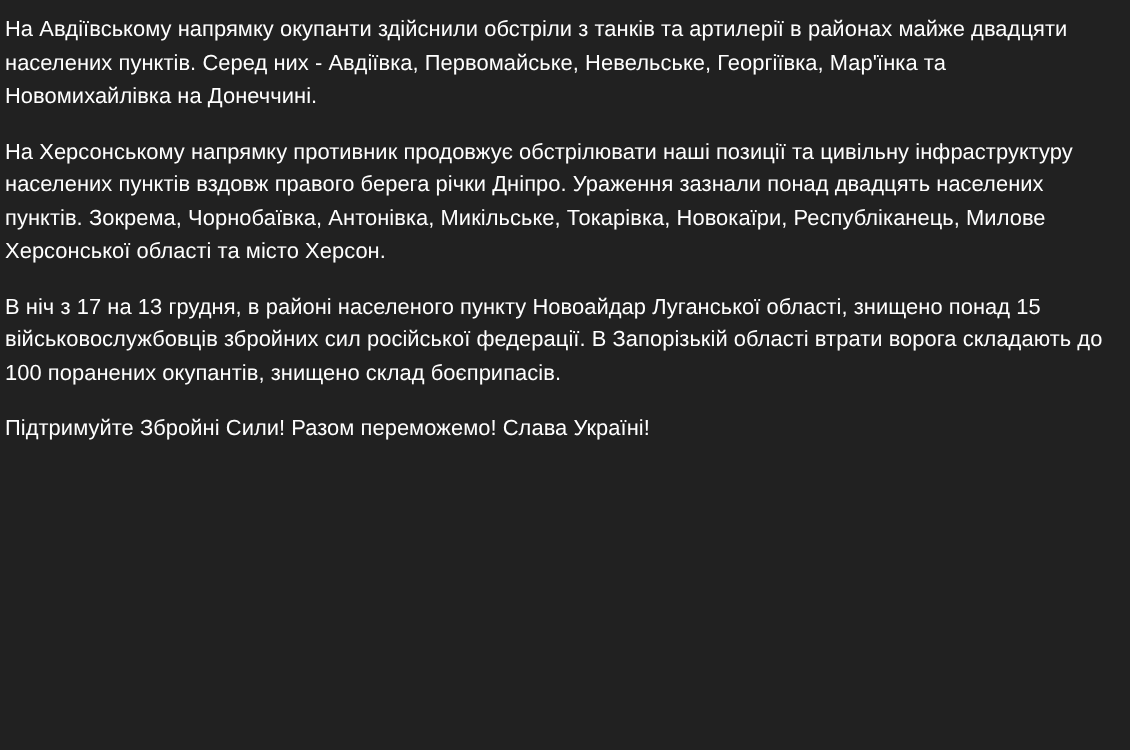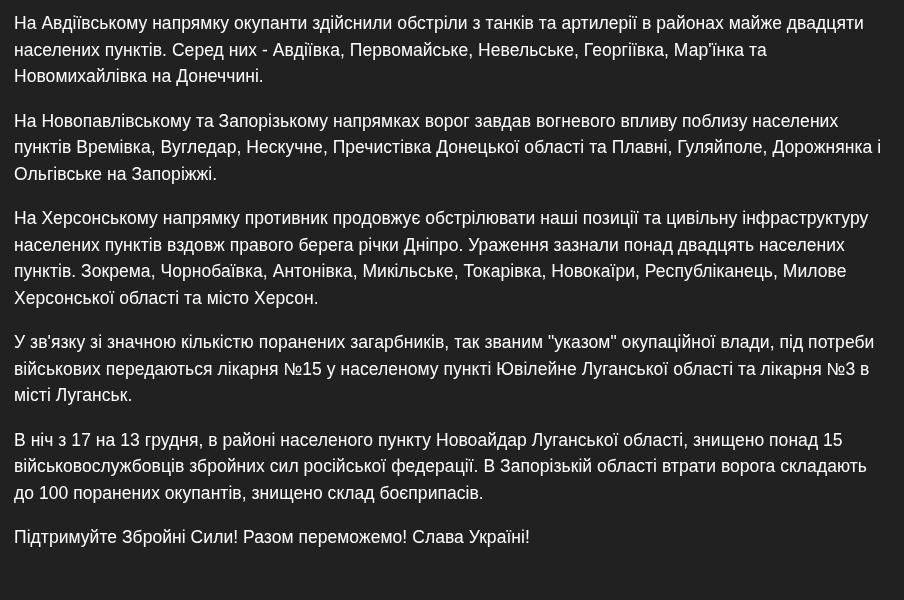--- a/index.html
+++ b/index.html
@@ -11,37 +11,35 @@
     width: 904px;
     height: 600px;
     overflow: hidden;
     font-family: "Liberation Sans", sans-serif;
     color: #ffffff;
   }
   .page {
     width: 904px;
     height: 488px;
     box-sizing: border-box;
-    padding: 10px 14px 8px 14px;
+    padding: 10px 14px 8px 4px;
     background: #212121;
   }
   .para {
     font-size: 17.5px;
     line-height: 26.5px;
     color: #ffffff;
     margin: 0 0 18px 0;
     letter-spacing: 0.05px;
   }
   .para:last-child {
     margin-bottom: 0;
   }
 </style>
 </head>
 <body>
 
 <div class="page">
   <p class="para">На Авдіївському напрямку окупанти здійснили обстріли з танків та артилерії в районах майже двадцяти населених пунктів. Серед них - Авдіївка, Первомайське, Невельське, Георгіївка, Мар'їнка та Новомихайлівка на Донеччині.</p>
-  <p class="para">На Новопавлівському та Запорізькому напрямках ворог завдав вогневого впливу поблизу населених пунктів Времівка, Вугледар, Нескучне, Пречистівка Донецької області та Плавні, Гуляйполе, Дорожнянка і Ольгівське на Запоріжжі.</p>
   <p class="para">На Херсонському напрямку противник продовжує обстрілювати наші позиції та цивільну інфраструктуру населених пунктів вздовж правого берега річки Дніпро. Ураження зазнали понад двадцять населених пунктів. Зокрема, Чорнобаївка, Антонівка, Микільське, Токарівка, Новокаїри, Республіканець, Милове Херсонської області та місто Херсон.</p>
-  <p class="para">У зв'язку зі значною кількістю поранених загарбників, так званим "указом" окупаційної влади, під потреби військових передаються лікарня №15 у населеному пункті Ювілейне Луганської області та лікарня №3 в місті Луганськ.</p>
   <p class="para">В ніч з 17 на 13 грудня, в районі населеного пункту Новоайдар Луганської області, знищено понад 15 військовослужбовців збройних сил російської федерації. В Запорізькій області втрати ворога складають до 100 поранених окупантів, знищено склад боєприпасів.</p>
   <p class="para">Підтримуйте Збройні Сили! Разом переможемо! Слава Україні!</p>
 </div>
 
 </body></html>

